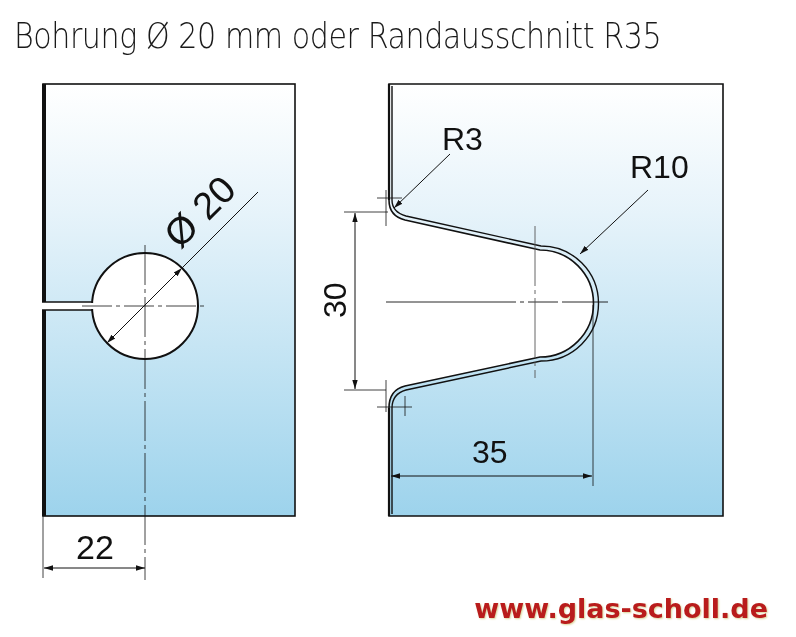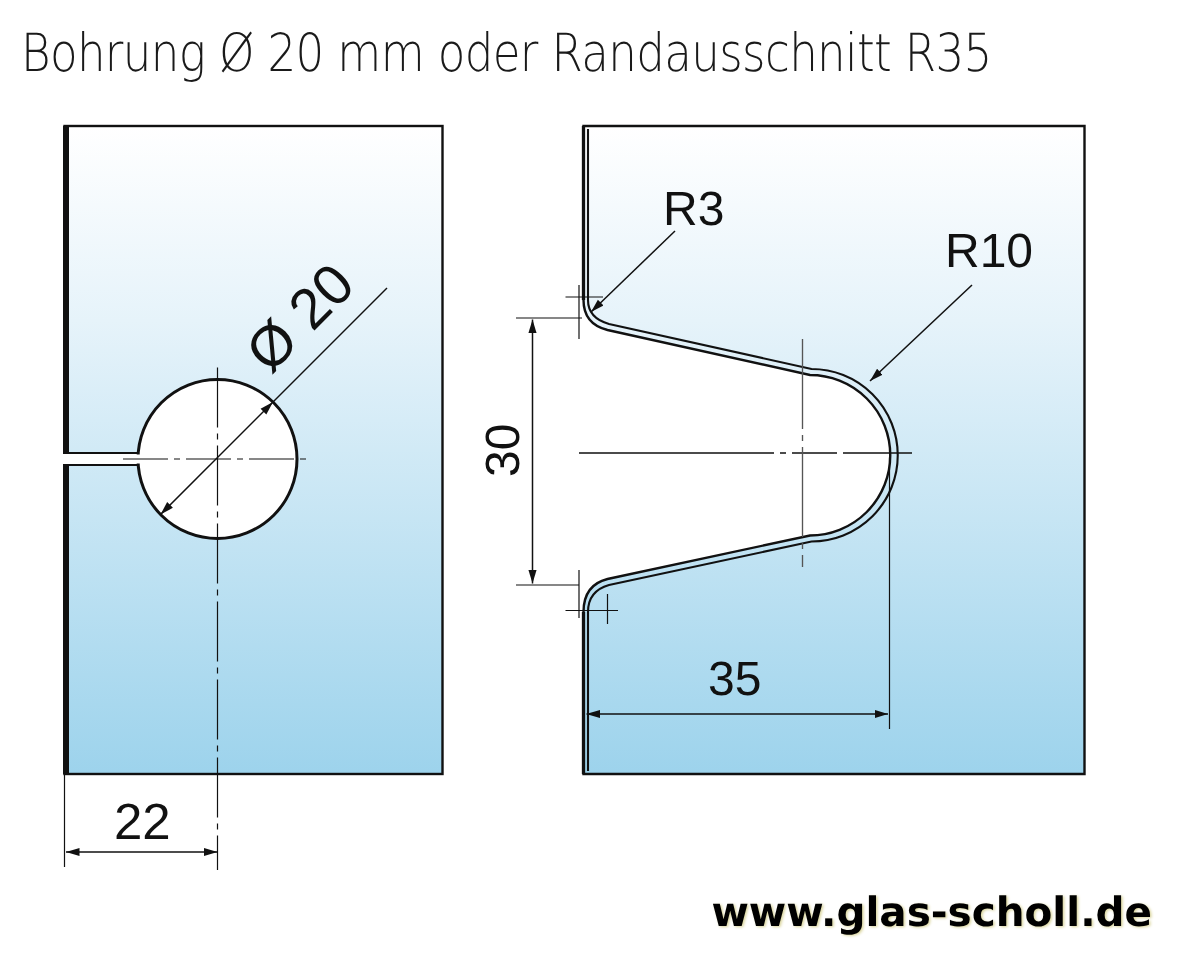--- a/index.html
+++ b/index.html
@@ -1,19 +1,19 @@
 <!DOCTYPE html>
 <html><head>
 <meta charset="utf-8">
 <style>
   html, body { margin: 0; padding: 0; background: #ffffff; }
   body { width: 796px; height: 637px; position: relative; overflow: hidden; font-family: "Liberation Sans", sans-serif; }
   .title { position: absolute; left: 14px; top: 16px; font-size: 35px; color: #1a1a1a; letter-spacing: -0.5px; transform: scaleX(0.86); transform-origin: left top; white-space: nowrap; font-family: "DejaVu Sans", sans-serif; font-weight: 300; }
   svg { position: absolute; left: 0; top: 0; }
-  .watermark { position: absolute; right: 28px; top: 593px; font-size: 27px; font-weight: bold; color: #000000; text-shadow: 1px 1px 2px #d9d49a; font-family: "DejaVu Sans", sans-serif; letter-spacing: 0px; }
+  .watermark { position: absolute; right: 28px; top: 593px; font-size: 27px; font-weight: bold; color: #b91c1c; text-shadow: 1px 1px 2px #d9d49a; font-family: "DejaVu Sans", sans-serif; letter-spacing: 0px; }
   .dimtext { font-family: "Liberation Sans", sans-serif; fill: #111; }
 </style>
 </head>
 <body>
 
 <div class="title">Bohrung Ø 20 mm oder Randausschnitt R35</div>
 
 <svg width="796" height="637" viewBox="0 0 796 637">
   <defs>
     <linearGradient id="glass" x1="0" y1="0" x2="0" y2="1">

